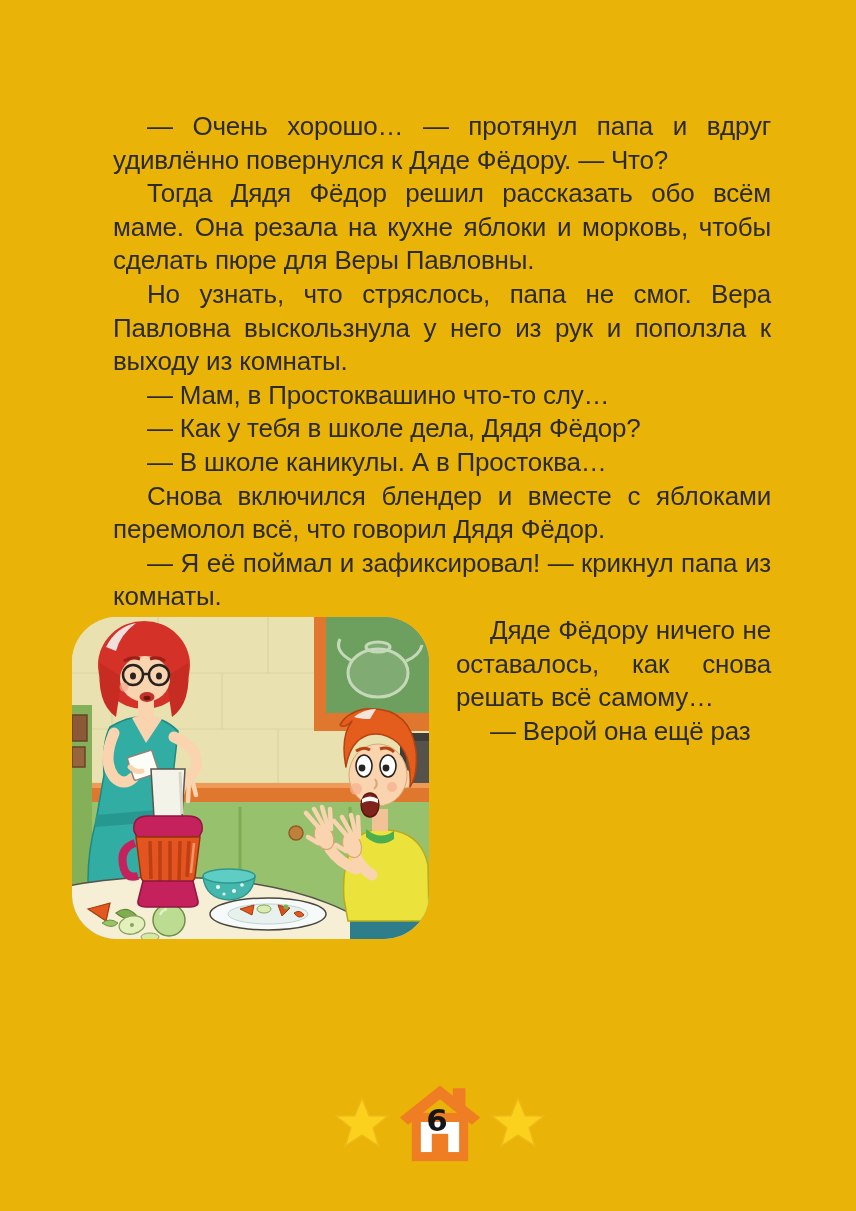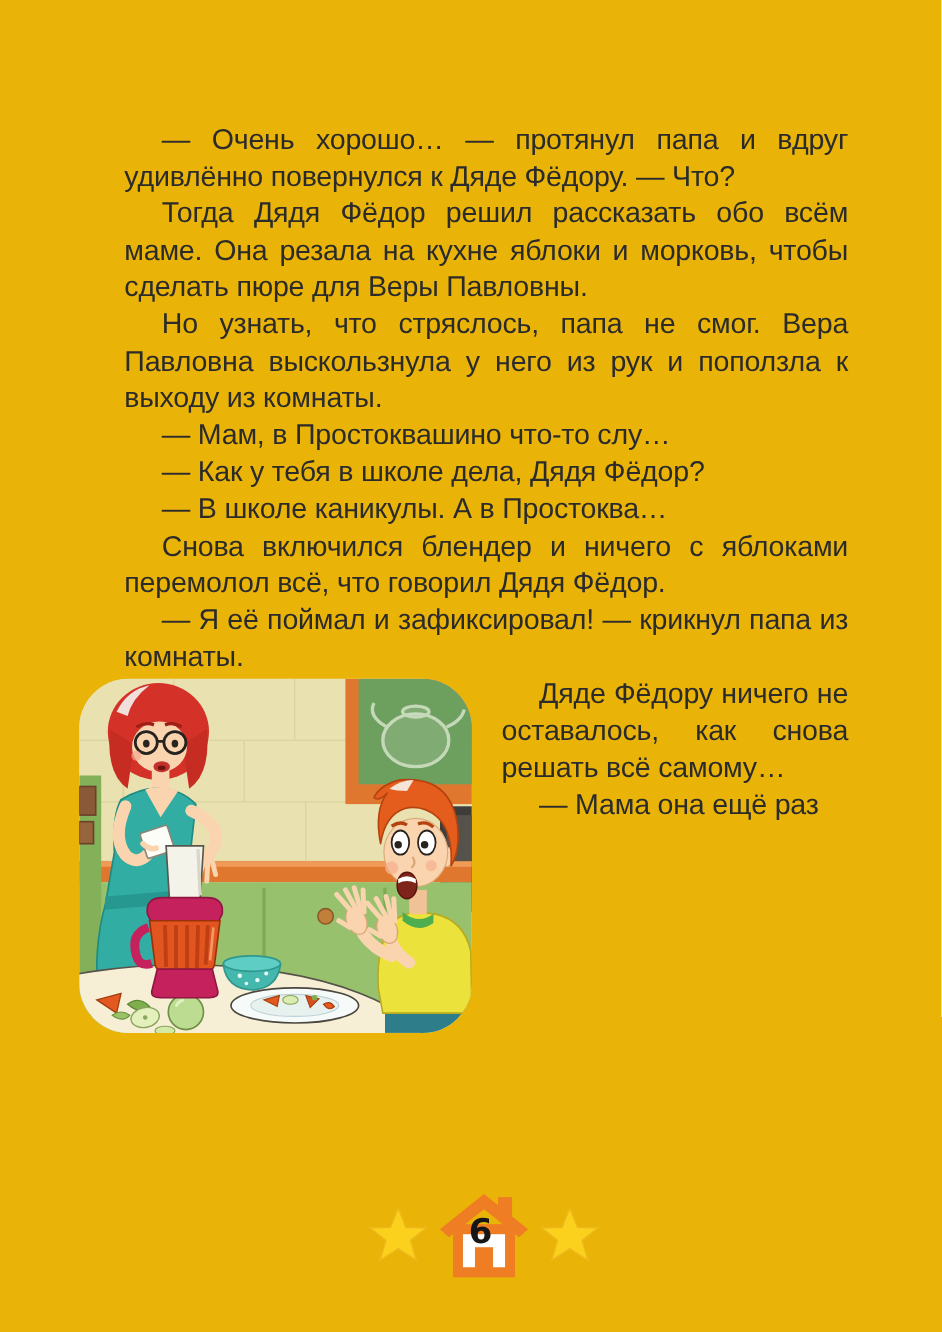--- a/index.html
+++ b/index.html
@@ -40,21 +40,21 @@
 
 <div class="page">
 
   <div class="text-block">
     <p>— Очень хорошо… — протянул папа и вдруг удивлённо повернулся к Дяде Фёдору. — Что?</p>
     <p>Тогда Дядя Фёдор решил рассказать обо всём маме. Она резала на кухне яблоки и морковь, чтобы сделать пюре для Веры Павловны.</p>
     <p>Но узнать, что стряслось, папа не смог. Вера Павловна выскользнула у него из рук и поползла к выходу из комнаты.</p>
     <p>— Мам, в Простоквашино что-то слу…</p>
     <p>— Как у тебя в школе дела, Дядя Фёдор?</p>
     <p>— В школе каникулы. А в Простоква…</p>
-    <p>Снова включился блендер и ничего с яблоками перемолол всё, что говорил Дядя Фёдор.</p>
+    <p>Снова включился блендер и вместе с яблоками перемолол всё, что говорил Дядя Фёдор.</p>
     <p>— Я её поймал и зафиксировал! — крикнул папа из комнаты.</p>
 
     <div class="illustration">
       <svg viewBox="0 0 357 322" width="357" height="322">
 
         <rect x="0" y="0" width="357" height="322" fill="#e9e1b0"></rect>
         <g stroke="#d8cf9b" stroke-width="1.2" opacity="0.8">
           <line x1="0" y1="56" x2="357" y2="56"></line>
             <line x1="0" y1="112" x2="357" y2="112"></line>
             <line x1="0" y1="166" x2="357" y2="166"></line>
@@ -234,21 +234,21 @@
               <line x1="280" y1="218" x2="270" y2="200"></line>
             <line x1="284" y1="218" x2="279" y2="198"></line>
               <line x1="287" y1="220" x2="286" y2="200"></line>
             <line x1="274" y1="234" x2="264" y2="228"></line>
           </g>
         </g>
       </svg>
     </div>
 
     <p>Дяде Фёдору ничего не оставалось, как снова решать всё самому…</p>
-    <p>— Мама она ещё раз</p>
+    <p>— Верой она ещё раз</p>
   </div>
 
   <div class="footer">
     <svg class="star-svg" viewBox="0 0 54 52" width="54" height="52">
       <polygon points="27,2 34.2,19.8 53,20 38.2,31.8 43.7,50 27,39.2 10.3,50 15.8,31.8 1,20 19.8,19.8" stroke="#edb81a" stroke-width="1.5" fill="#fcd11d"></polygon>
     </svg>
     <div class="house-wrap">
       <svg viewBox="0 0 90 86" width="82" height="80">
         <rect x="59" y="6" width="14" height="24" fill="#ef7d23"></rect>
         <path d="M1,38 L45,3 L89,38 L80,46 L45,18 L10,46 Z" fill="#ef7d23"></path>

